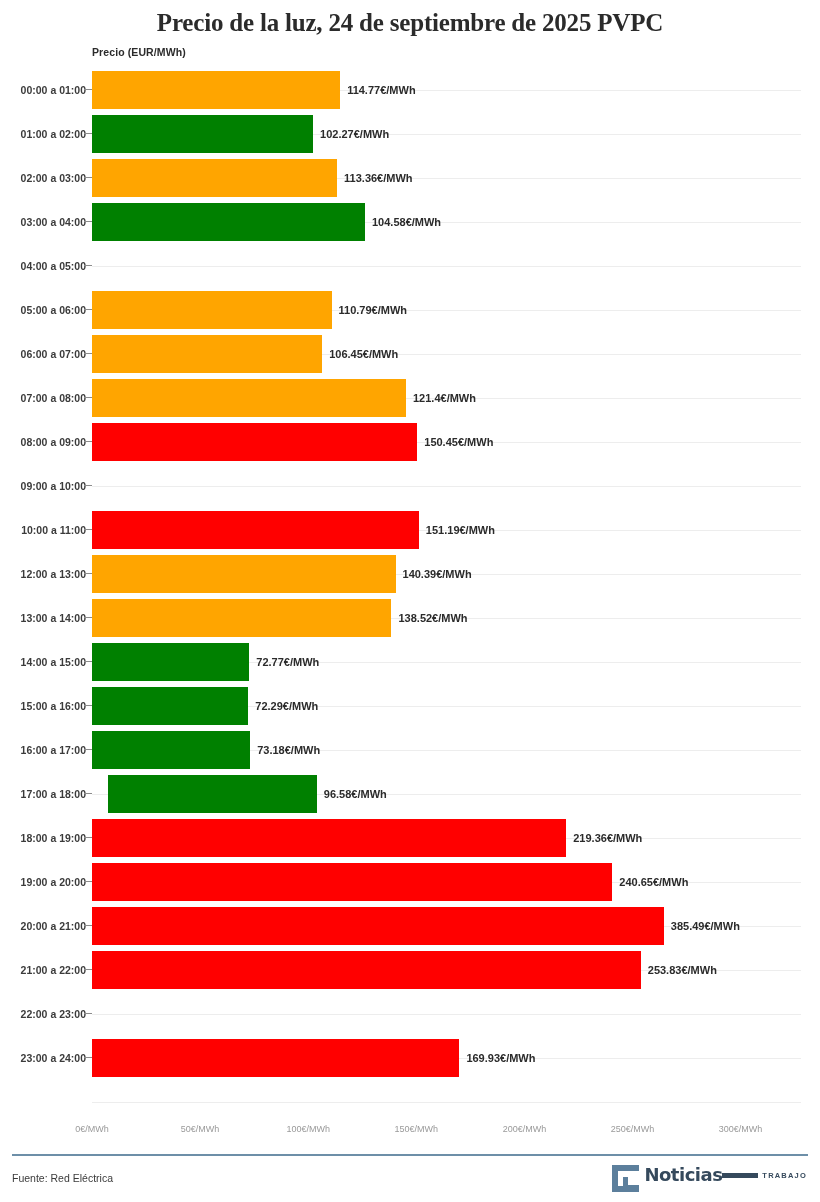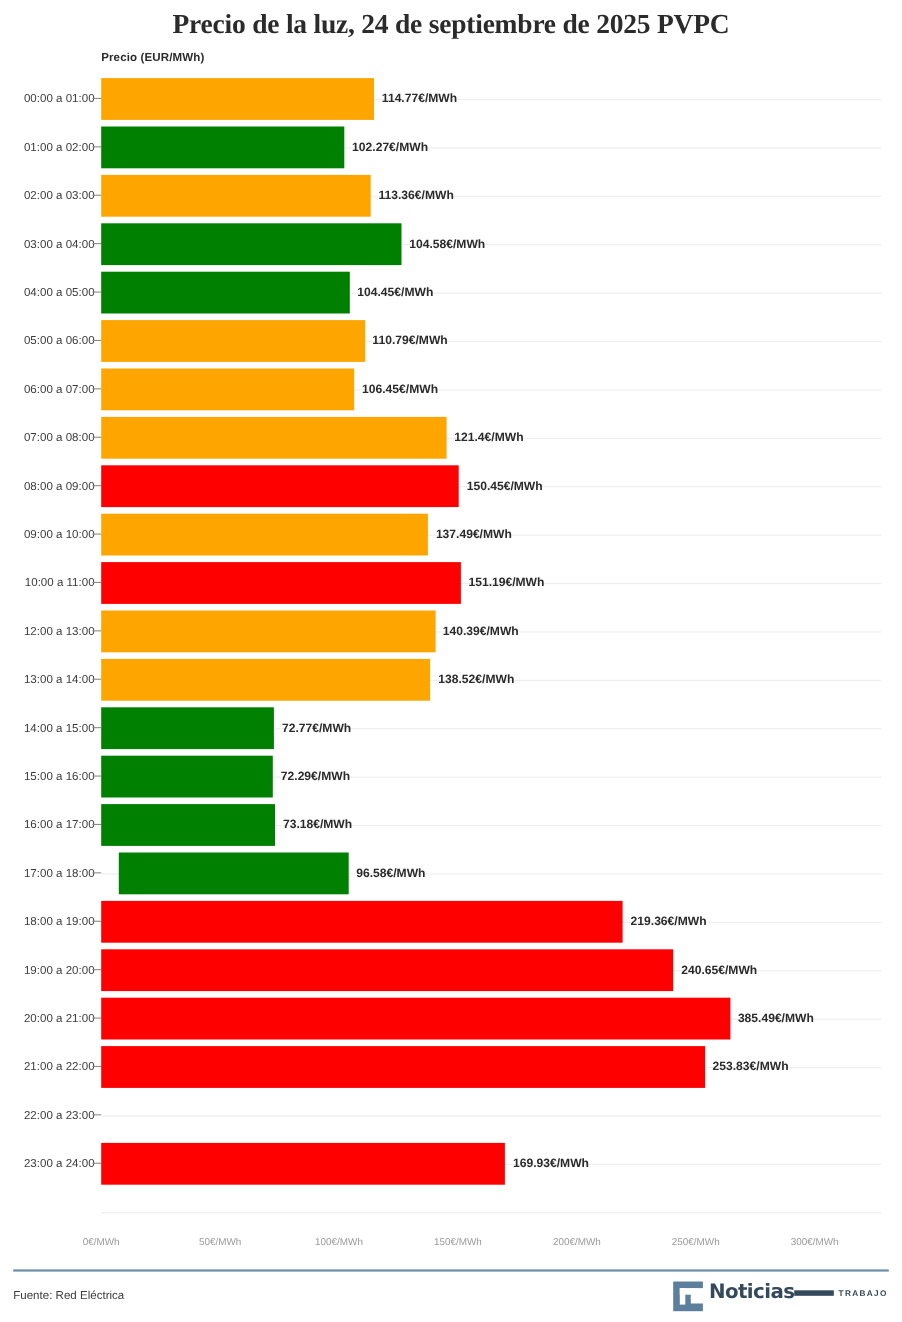--- a/index.html
+++ b/index.html
@@ -73,20 +73,21 @@
   .cat-label {
     position: absolute;
     right: 734px;      
     top: 0;
     height: 44px;
     line-height: 44px;
     font-size: 10.5px;
     color: #3b3b3b;
     white-space: nowrap;
     text-align: center;
+    font-weight: bold;
   }
   .tick-dash {
     position: absolute;
     left: 84px;
     top: 21px;
     width: 8px;
     height: 1px;
     background: #8c8c8c;
   }
   .bar-wrap {
@@ -273,24 +274,20 @@
         <div class="cat-label">03:00 a 04:00</div>
         <div class="tick-dash"></div>
         <div class="bar-wrap" style="width: 273px;">
           <div class="bar" style="background: rgb(0, 128, 0);"></div>
           <div class="bar-value">104.58€/MWh</div>
         </div>
       </div>
       <div class="row">
         <div class="cat-label">04:00 a 05:00</div>
         <div class="tick-dash"></div>
-        <div class="bar-wrap" style="width: 225.821px;">
-          <div class="bar" style="background: rgb(0, 128, 0);"></div>
-          <div class="bar-value">104.45€/MWh</div>
-        </div>
       </div>
       <div class="row">
         <div class="cat-label">05:00 a 06:00</div>
         <div class="tick-dash"></div>
         <div class="bar-wrap" style="width: 239.528px;">
           <div class="bar" style="background: rgb(255, 165, 0);"></div>
           <div class="bar-value">110.79€/MWh</div>
         </div>
       </div>
       <div class="row">
@@ -313,24 +310,20 @@
         <div class="cat-label">08:00 a 09:00</div>
         <div class="tick-dash"></div>
         <div class="bar-wrap" style="width: 325.273px;">
           <div class="bar" style="background: rgb(255, 0, 0);"></div>
           <div class="bar-value">150.45€/MWh</div>
         </div>
       </div>
       <div class="row">
         <div class="cat-label">09:00 a 10:00</div>
         <div class="tick-dash"></div>
-        <div class="bar-wrap" style="width: 297.253px;">
-          <div class="bar" style="background: rgb(255, 165, 0);"></div>
-          <div class="bar-value">137.49€/MWh</div>
-        </div>
       </div>
       <div class="row">
         <div class="cat-label">10:00 a 11:00</div>
         <div class="tick-dash"></div>
         <div class="bar-wrap" style="width: 326.873px;">
           <div class="bar" style="background: rgb(255, 0, 0);"></div>
           <div class="bar-value">151.19€/MWh</div>
         </div>
       </div>
       <div class="row">

